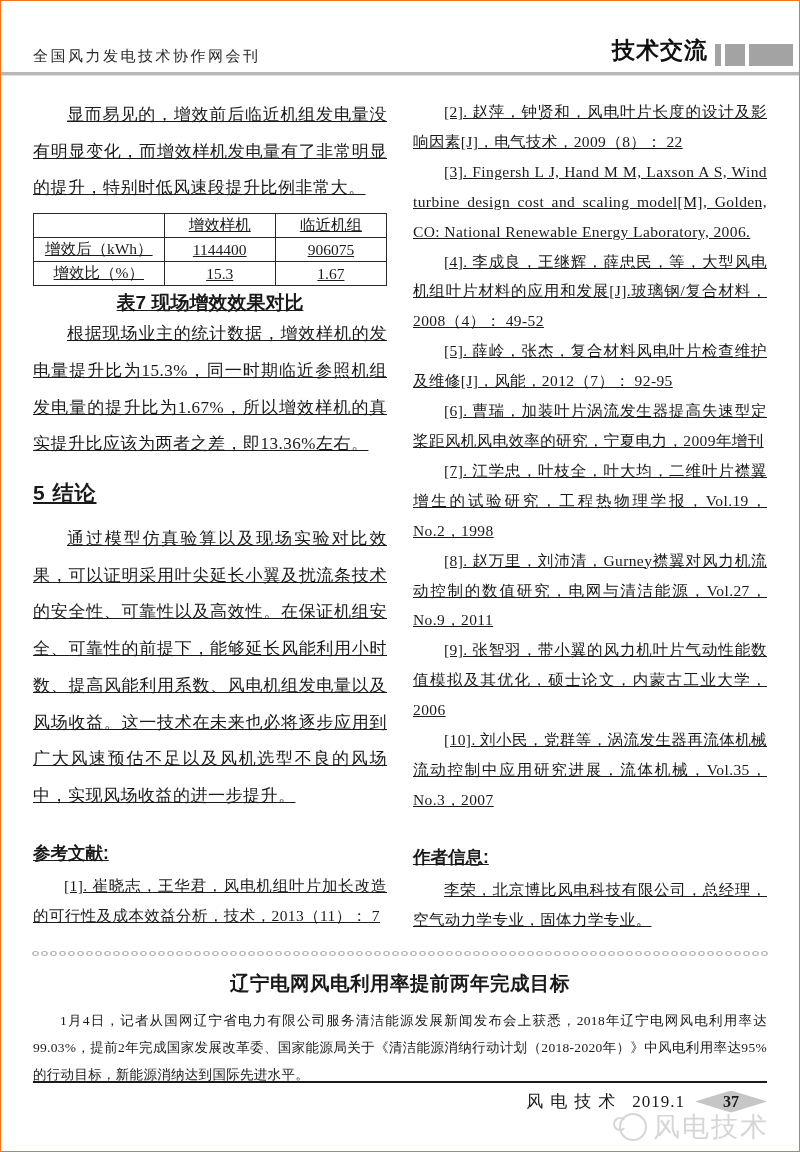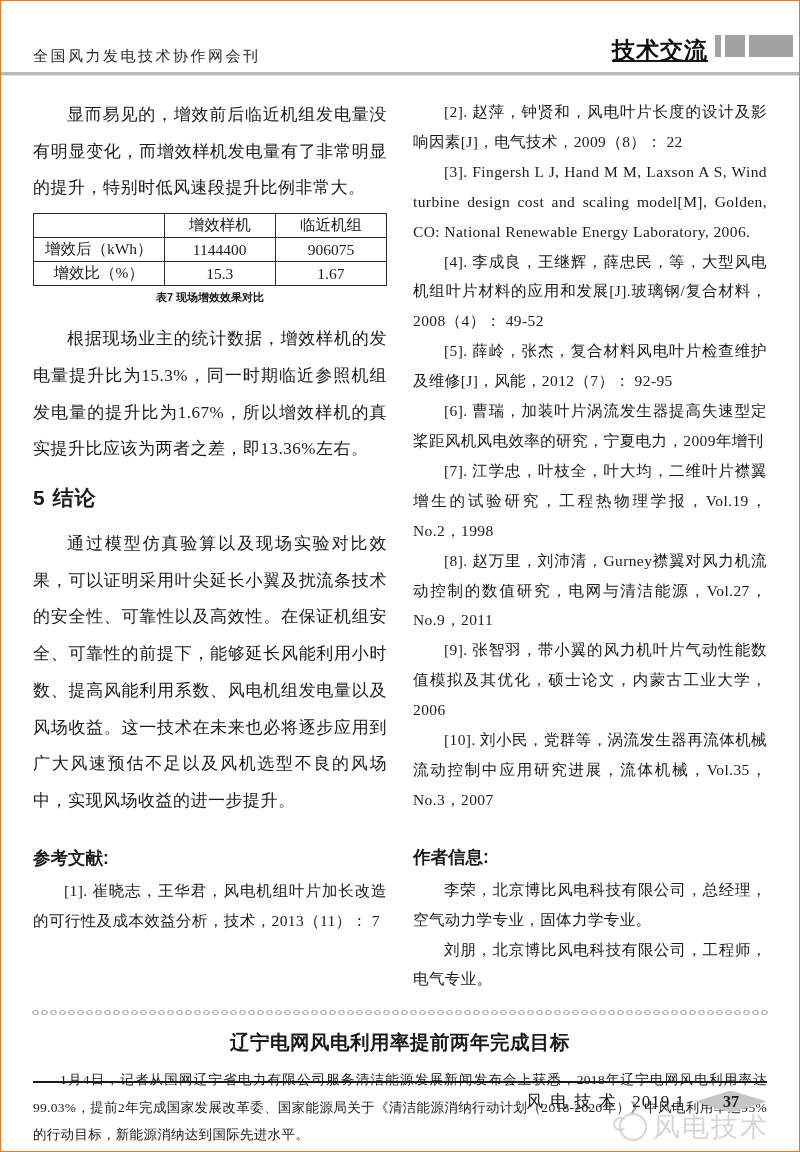--- a/index.html
+++ b/index.html
@@ -23,40 +23,41 @@
     justify-content: space-between;
     padding: 34px 32px 6px 32px;
     border-bottom: 3px solid #b8b8b8;
     box-shadow: 0 1px 0 #e2e2e2;
   }
   .journal-name {
     font-size: 15px;
     letter-spacing: 2.5px;
     color: #2a2a2a;
   }
-  .header-right { display: flex; align-items: flex-start; margin-right: -26px; text-decoration: underline; }
+  .header-right { display: flex; align-items: flex-end; margin-right: -26px; }
   .section-label {
     font-family: "Liberation Sans", "DejaVu Sans", sans-serif;
     font-weight: bold;
     font-size: 23px;
     color: #111;
     letter-spacing: 1px;
     margin-right: 7px;
   }
   .accent-bars { display: flex; align-items: center; gap: 4px; }
   .accent-bar { background: #a3a3a3; height: 22px; display: inline-block; }
   .accent-bar.b1 { width: 6px; }
   .accent-bar.b2 { width: 20px; }
   .accent-bar.b3 { width: 44px; }
 
   
   .main {
     display: flex;
     gap: 26px;
     padding: 22px 32px 0 32px;
+    text-decoration: underline;
   }
   .col { flex: 1; min-width: 0; }
 
   .col-left p.body-para {
     font-size: 17px;
     line-height: 2.16;
     text-align: justify;
     text-indent: 2em;
     letter-spacing: 0.5px;
   }
@@ -71,23 +72,23 @@
   table.data-table td {
     border: 1.6px solid #2a2a2a;
     text-align: center;
     height: 24px;
     padding: 1px 4px;
   }
   table.data-table td.rowhead { width: 37%; }
   .table-caption {
     font-family: "Liberation Sans", "DejaVu Sans", sans-serif;
     font-weight: bold;
-    font-size: 11px;
-    text-align: center;
-    margin: 4px 0 16px 0;
+    font-size: 19px;
+    text-align: center;
+    margin: 4px 0 0 0;
   }
 
   .section-heading {
     font-family: "Liberation Sans", "DejaVu Sans", sans-serif;
     font-weight: bold;
     font-size: 21px;
     margin: 16px 0 14px 0;
     letter-spacing: 1px;
   }
   .refs-heading {
@@ -264,21 +265,20 @@
       <p class="ref-para">[4]. 李成良，王继辉，薛忠民，等，大型风电机组叶片材料的应用和发展[J].玻璃钢/复合材料，2008（4）： 49-52</p>
       <p class="ref-para">[5]. 薛岭，张杰，复合材料风电叶片检查维护及维修[J]，风能，2012（7）： 92-95</p>
       <p class="ref-para">[6]. 曹瑞，加装叶片涡流发生器提高失速型定桨距风机风电效率的研究，宁夏电力，2009年增刊</p>
       <p class="ref-para">[7]. 江学忠，叶枝全，叶大均，二维叶片襟翼增生的试验研究，工程热物理学报，Vol.19，No.2，1998</p>
       <p class="ref-para">[8]. 赵万里，刘沛清，Gurney襟翼对风力机流动控制的数值研究，电网与清洁能源，Vol.27，No.9，2011</p>
       <p class="ref-para">[9]. 张智羽，带小翼的风力机叶片气动性能数值模拟及其优化，硕士论文，内蒙古工业大学，2006</p>
       <p class="ref-para">[10]. 刘小民，党群等，涡流发生器再流体机械流动控制中应用研究进展，流体机械，Vol.35，No.3，2007</p>
 
       <div class="author-heading">作者信息:</div>
       <p class="ref-para">李荣，北京博比风电科技有限公司，总经理，空气动力学专业，固体力学专业。</p>
-      <p class="ref-para">刘朋，北京博比风电科技有限公司，工程师，电气专业。</p>
     </div>
   </div>
 
   <div class="chain-divider"></div>
 
   <div class="news">
     <div class="news-title">辽宁电网风电利用率提前两年完成目标</div>
     <p class="news-para">1月4日，记者从国网辽宁省电力有限公司服务清洁能源发展新闻发布会上获悉，2018年辽宁电网风电利用率达99.03%，提前2年完成国家发展改革委、国家能源局关于《清洁能源消纳行动计划（2018-2020年）》中风电利用率达95%的行动目标，新能源消纳达到国际先进水平。</p>
 
   </div>

